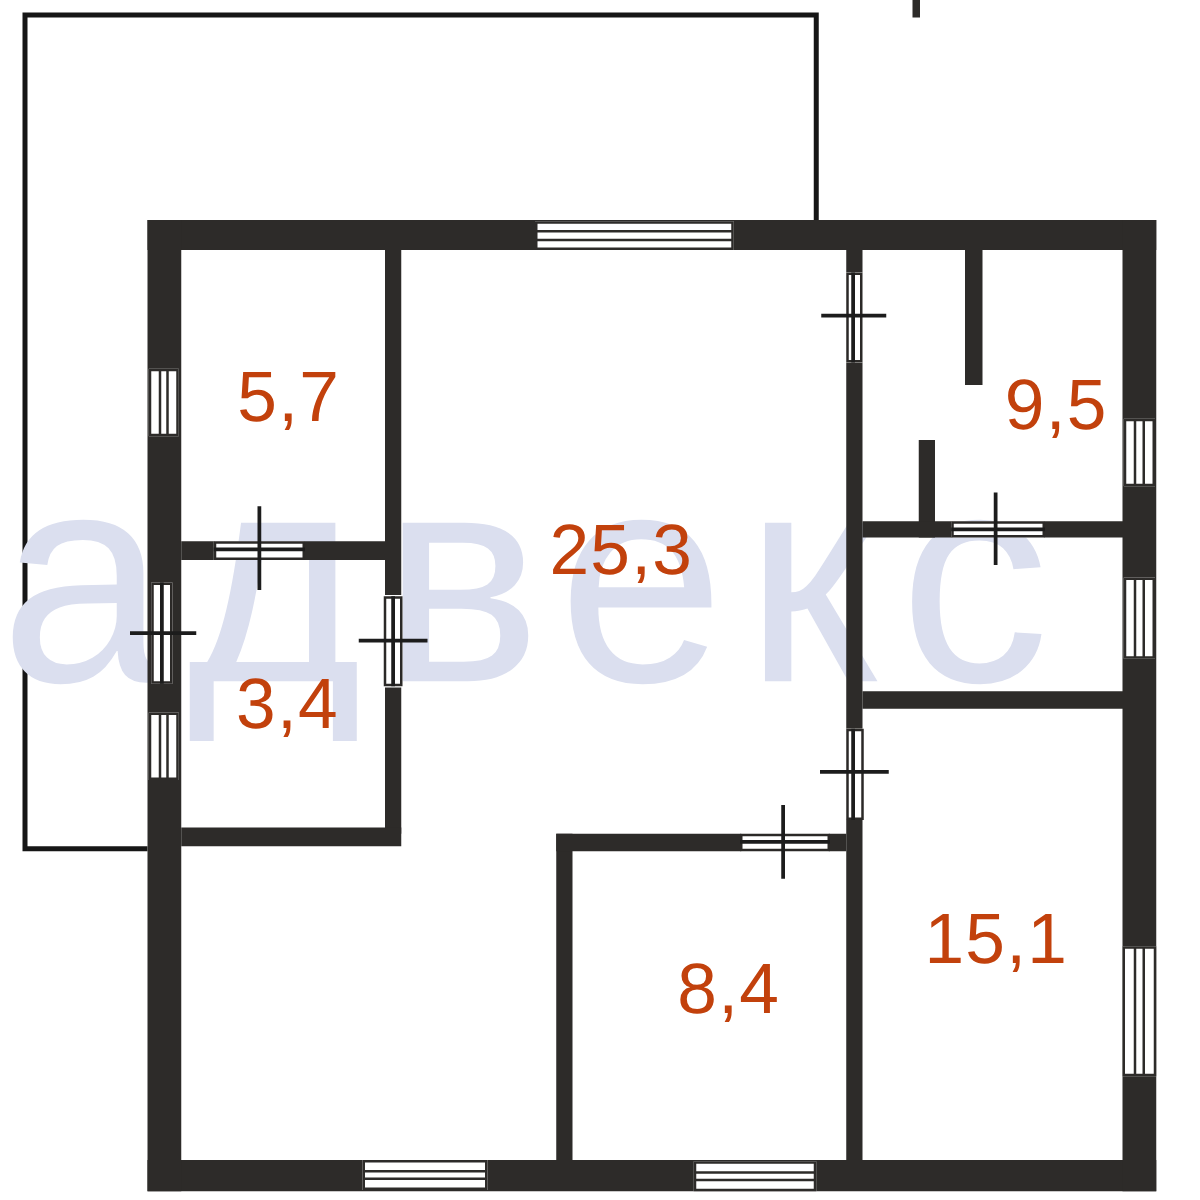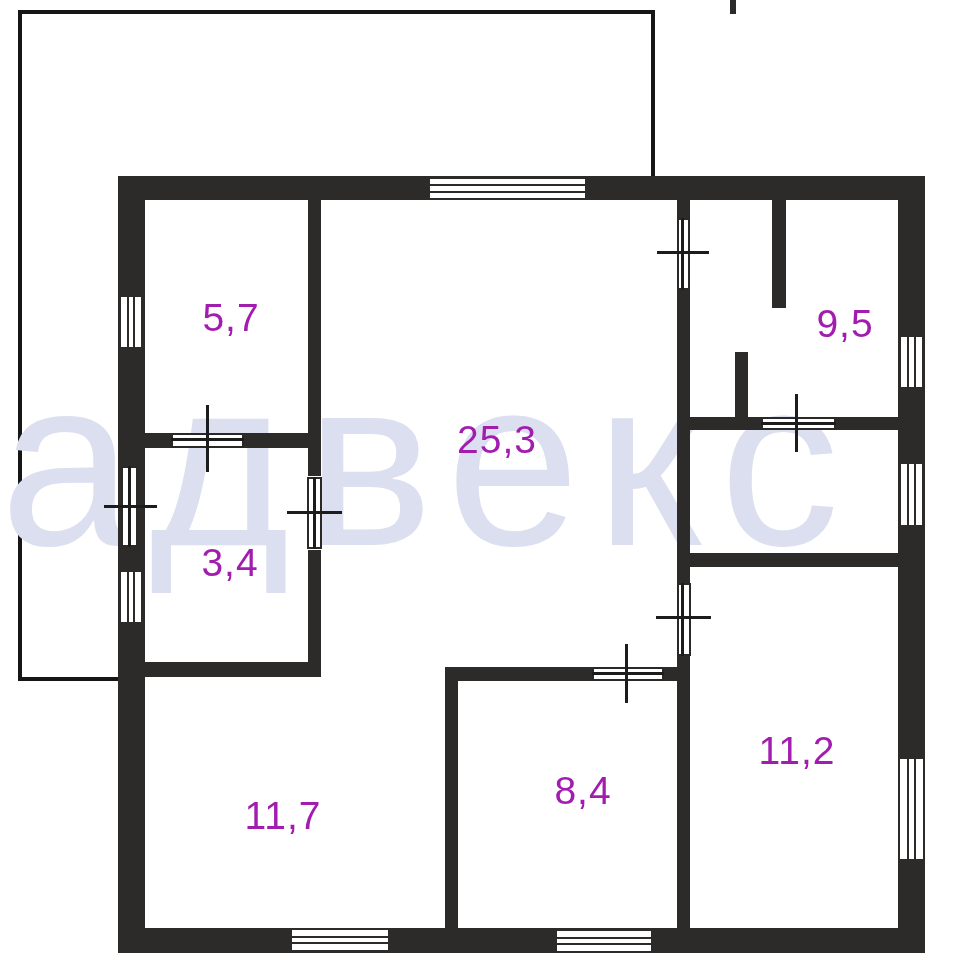--- a/index.html
+++ b/index.html
@@ -21,21 +21,21 @@
   .w{position:absolute;background:#2d2b29;z-index:4;}
   .win{position:absolute;background:#ffffff;border:2px solid #2d2b29;box-sizing:border-box;z-index:5;}
   .win.h::before{content:"";position:absolute;left:-1px;right:-1px;top:calc(33% - 1px);border-top:2px solid #2d2b29;}
   .win.h::after{content:"";position:absolute;left:-1px;right:-1px;top:calc(66% - 1px);border-top:2px solid #2d2b29;}
   .win.v::before{content:"";position:absolute;top:-1px;bottom:-1px;left:calc(33% - 1px);border-left:2px solid #2d2b29;}
   .win.v::after{content:"";position:absolute;top:-1px;bottom:-1px;left:calc(66% - 1px);border-left:2px solid #2d2b29;}
   .leaf{position:absolute;background:#ffffff;border:2px solid #2b2927;box-sizing:border-box;z-index:5;}
   .x{position:absolute;background:#1c1c1c;z-index:6;}
   .room-label{
     position:absolute;transform:translate(-50%,-50%);z-index:7;
-    font-size:39px;color:#a21caf;white-space:nowrap;letter-spacing:1px;
+    font-size:57px;color:#c2410c;white-space:nowrap;letter-spacing:1px;
   }
 </style>
 </head>
 <body>
 
 <div id="plan">
 
   <div class="terrace"></div>
 
   <div class="base"></div>
@@ -94,17 +94,16 @@
   <div class="x" style="left:761px;top:422px;width:75px;height:3px"></div>
   <div class="x" style="left:656px;top:616px;width:55px;height:3px"></div>
   <div class="x" style="left:681px;top:583px;width:3px;height:73px"></div>
   <div class="x" style="left:625px;top:644px;width:3px;height:59px"></div>
   <div class="x" style="left:592px;top:672px;width:72px;height:3px"></div>
 
   <div class="room-label" style="left:231px;top:318px">5,7</div>
   <div class="room-label" style="left:497px;top:440px">25,3</div>
   <div class="room-label" style="left:845px;top:324px">9,5</div>
   <div class="room-label" style="left:230px;top:563px">3,4</div>
-  <div class="room-label" style="left:283px;top:816px">11,7</div>
   <div class="room-label" style="left:583px;top:791px">8,4</div>
-  <div class="room-label" style="left:797px;top:751px">11,2</div>
+  <div class="room-label" style="left:797px;top:751px">15,1</div>
 
 </div>
 
 </body></html>

